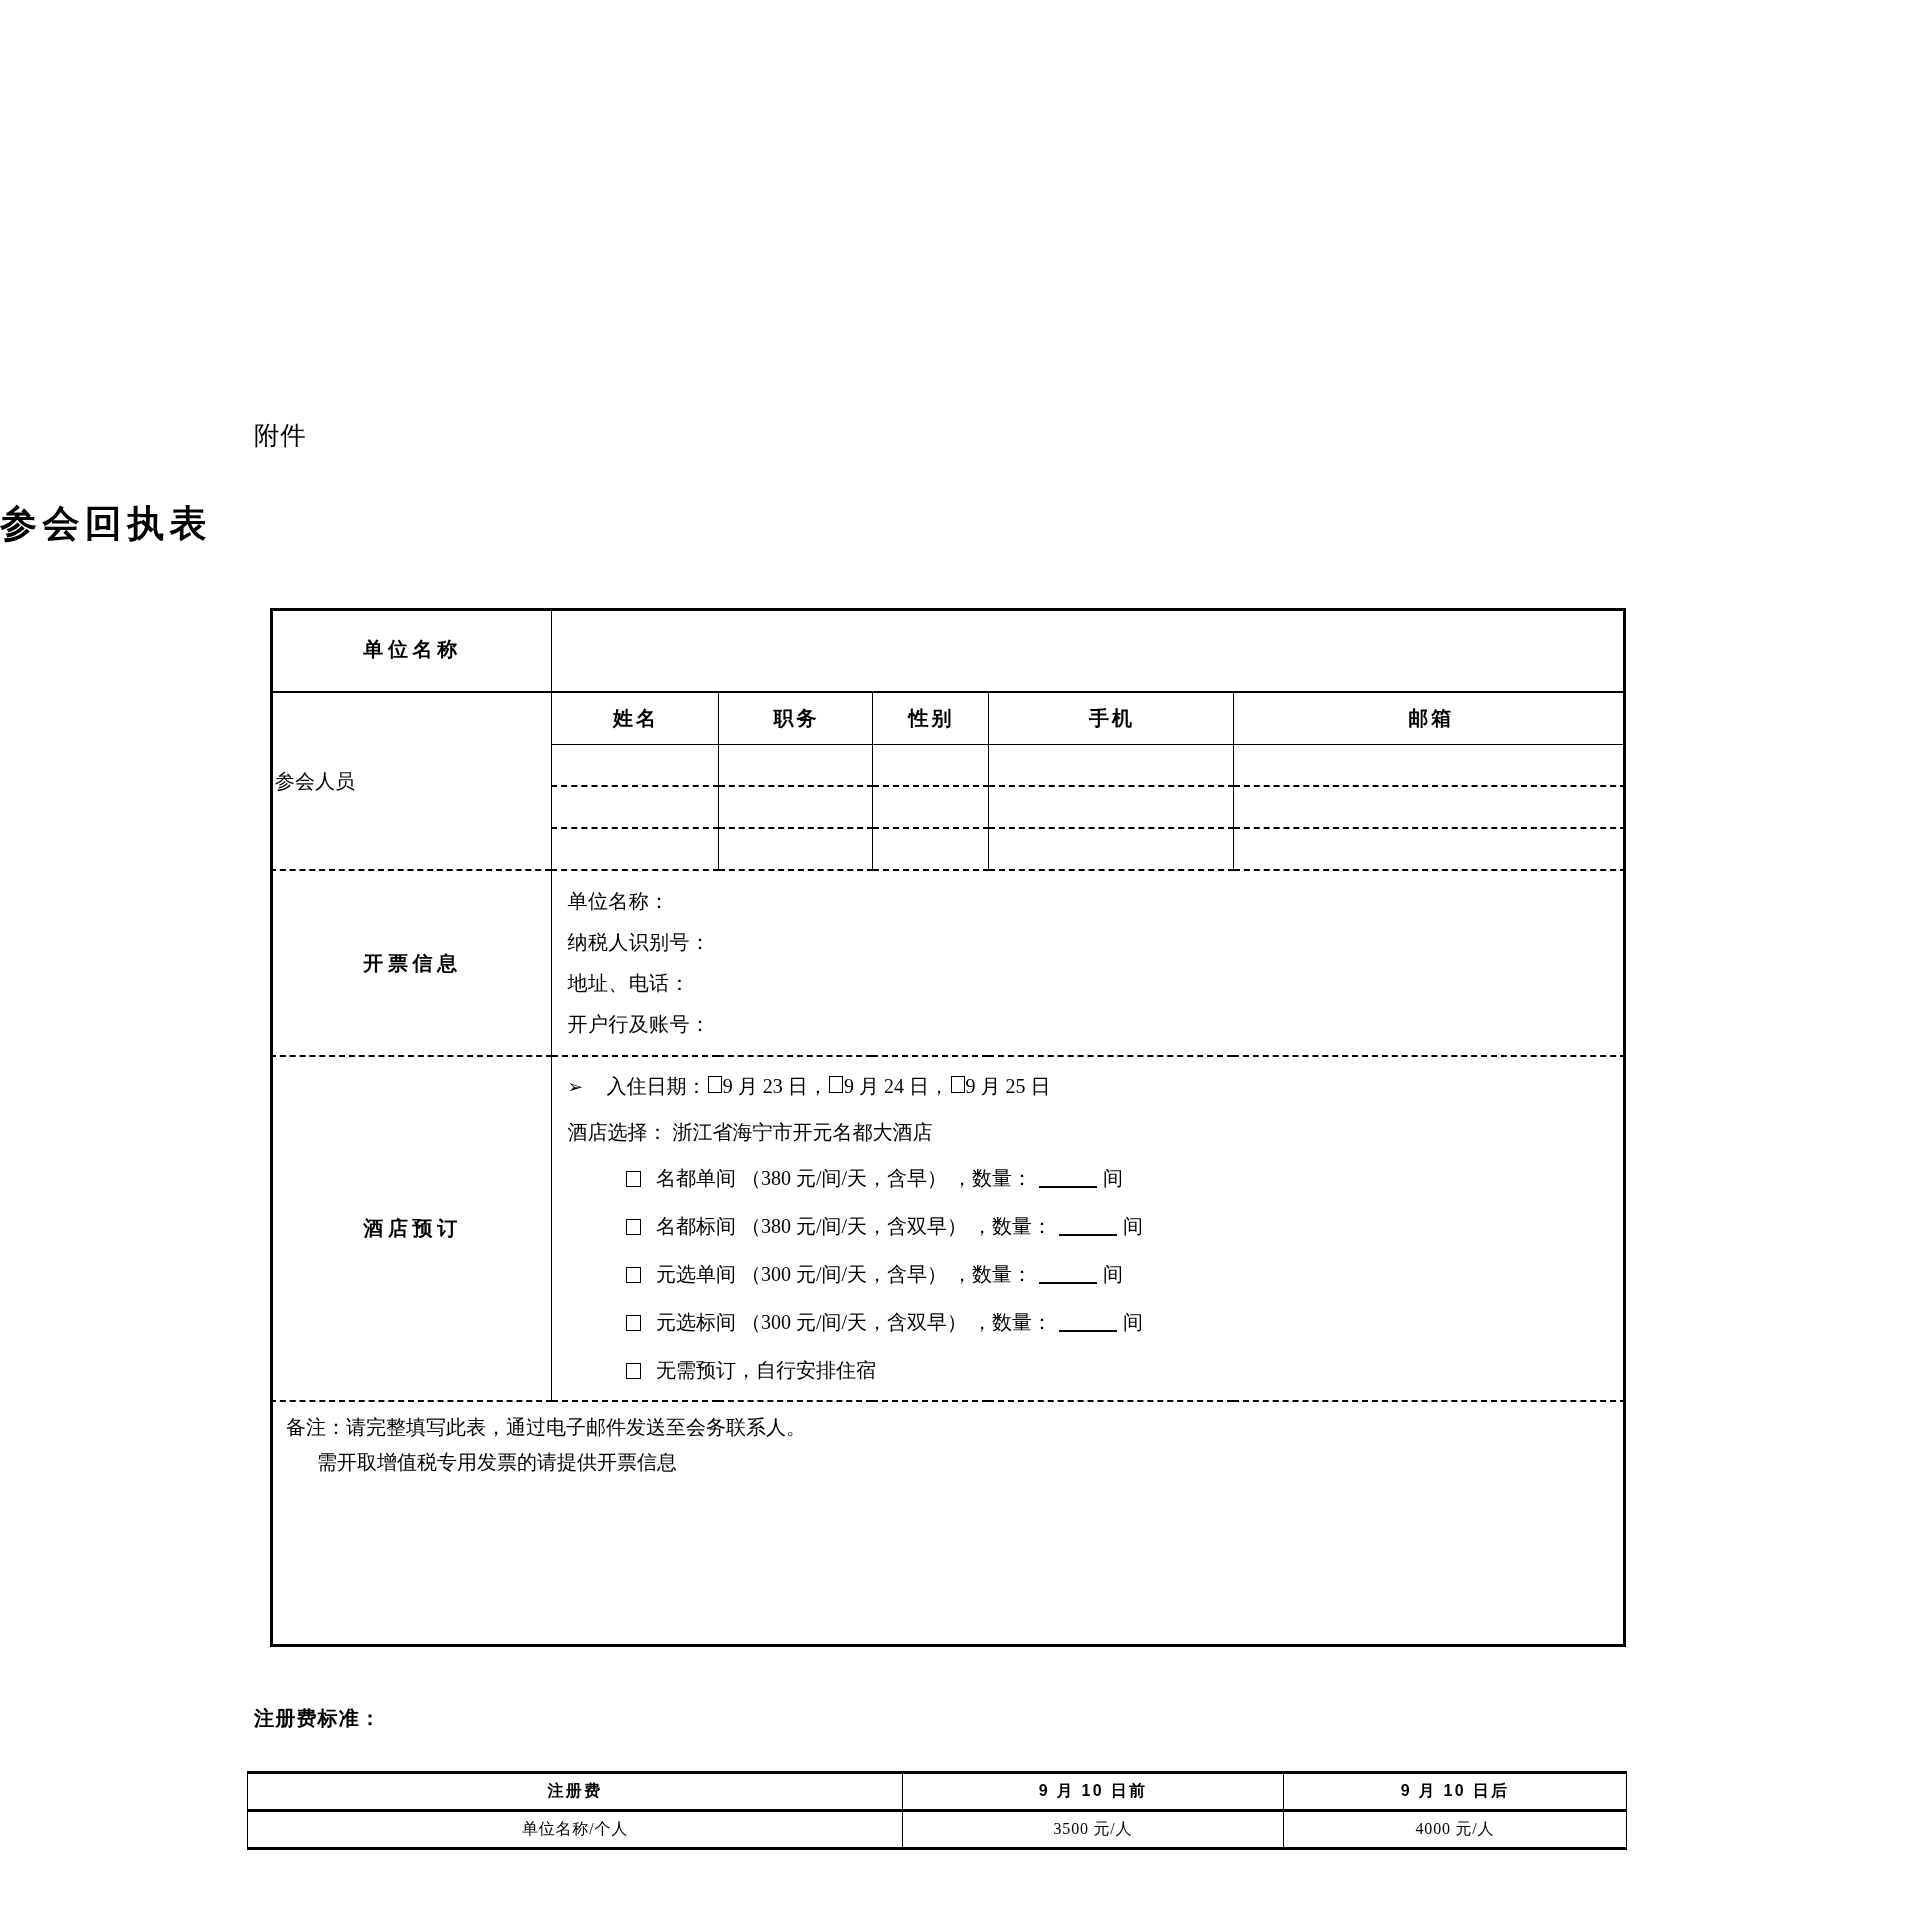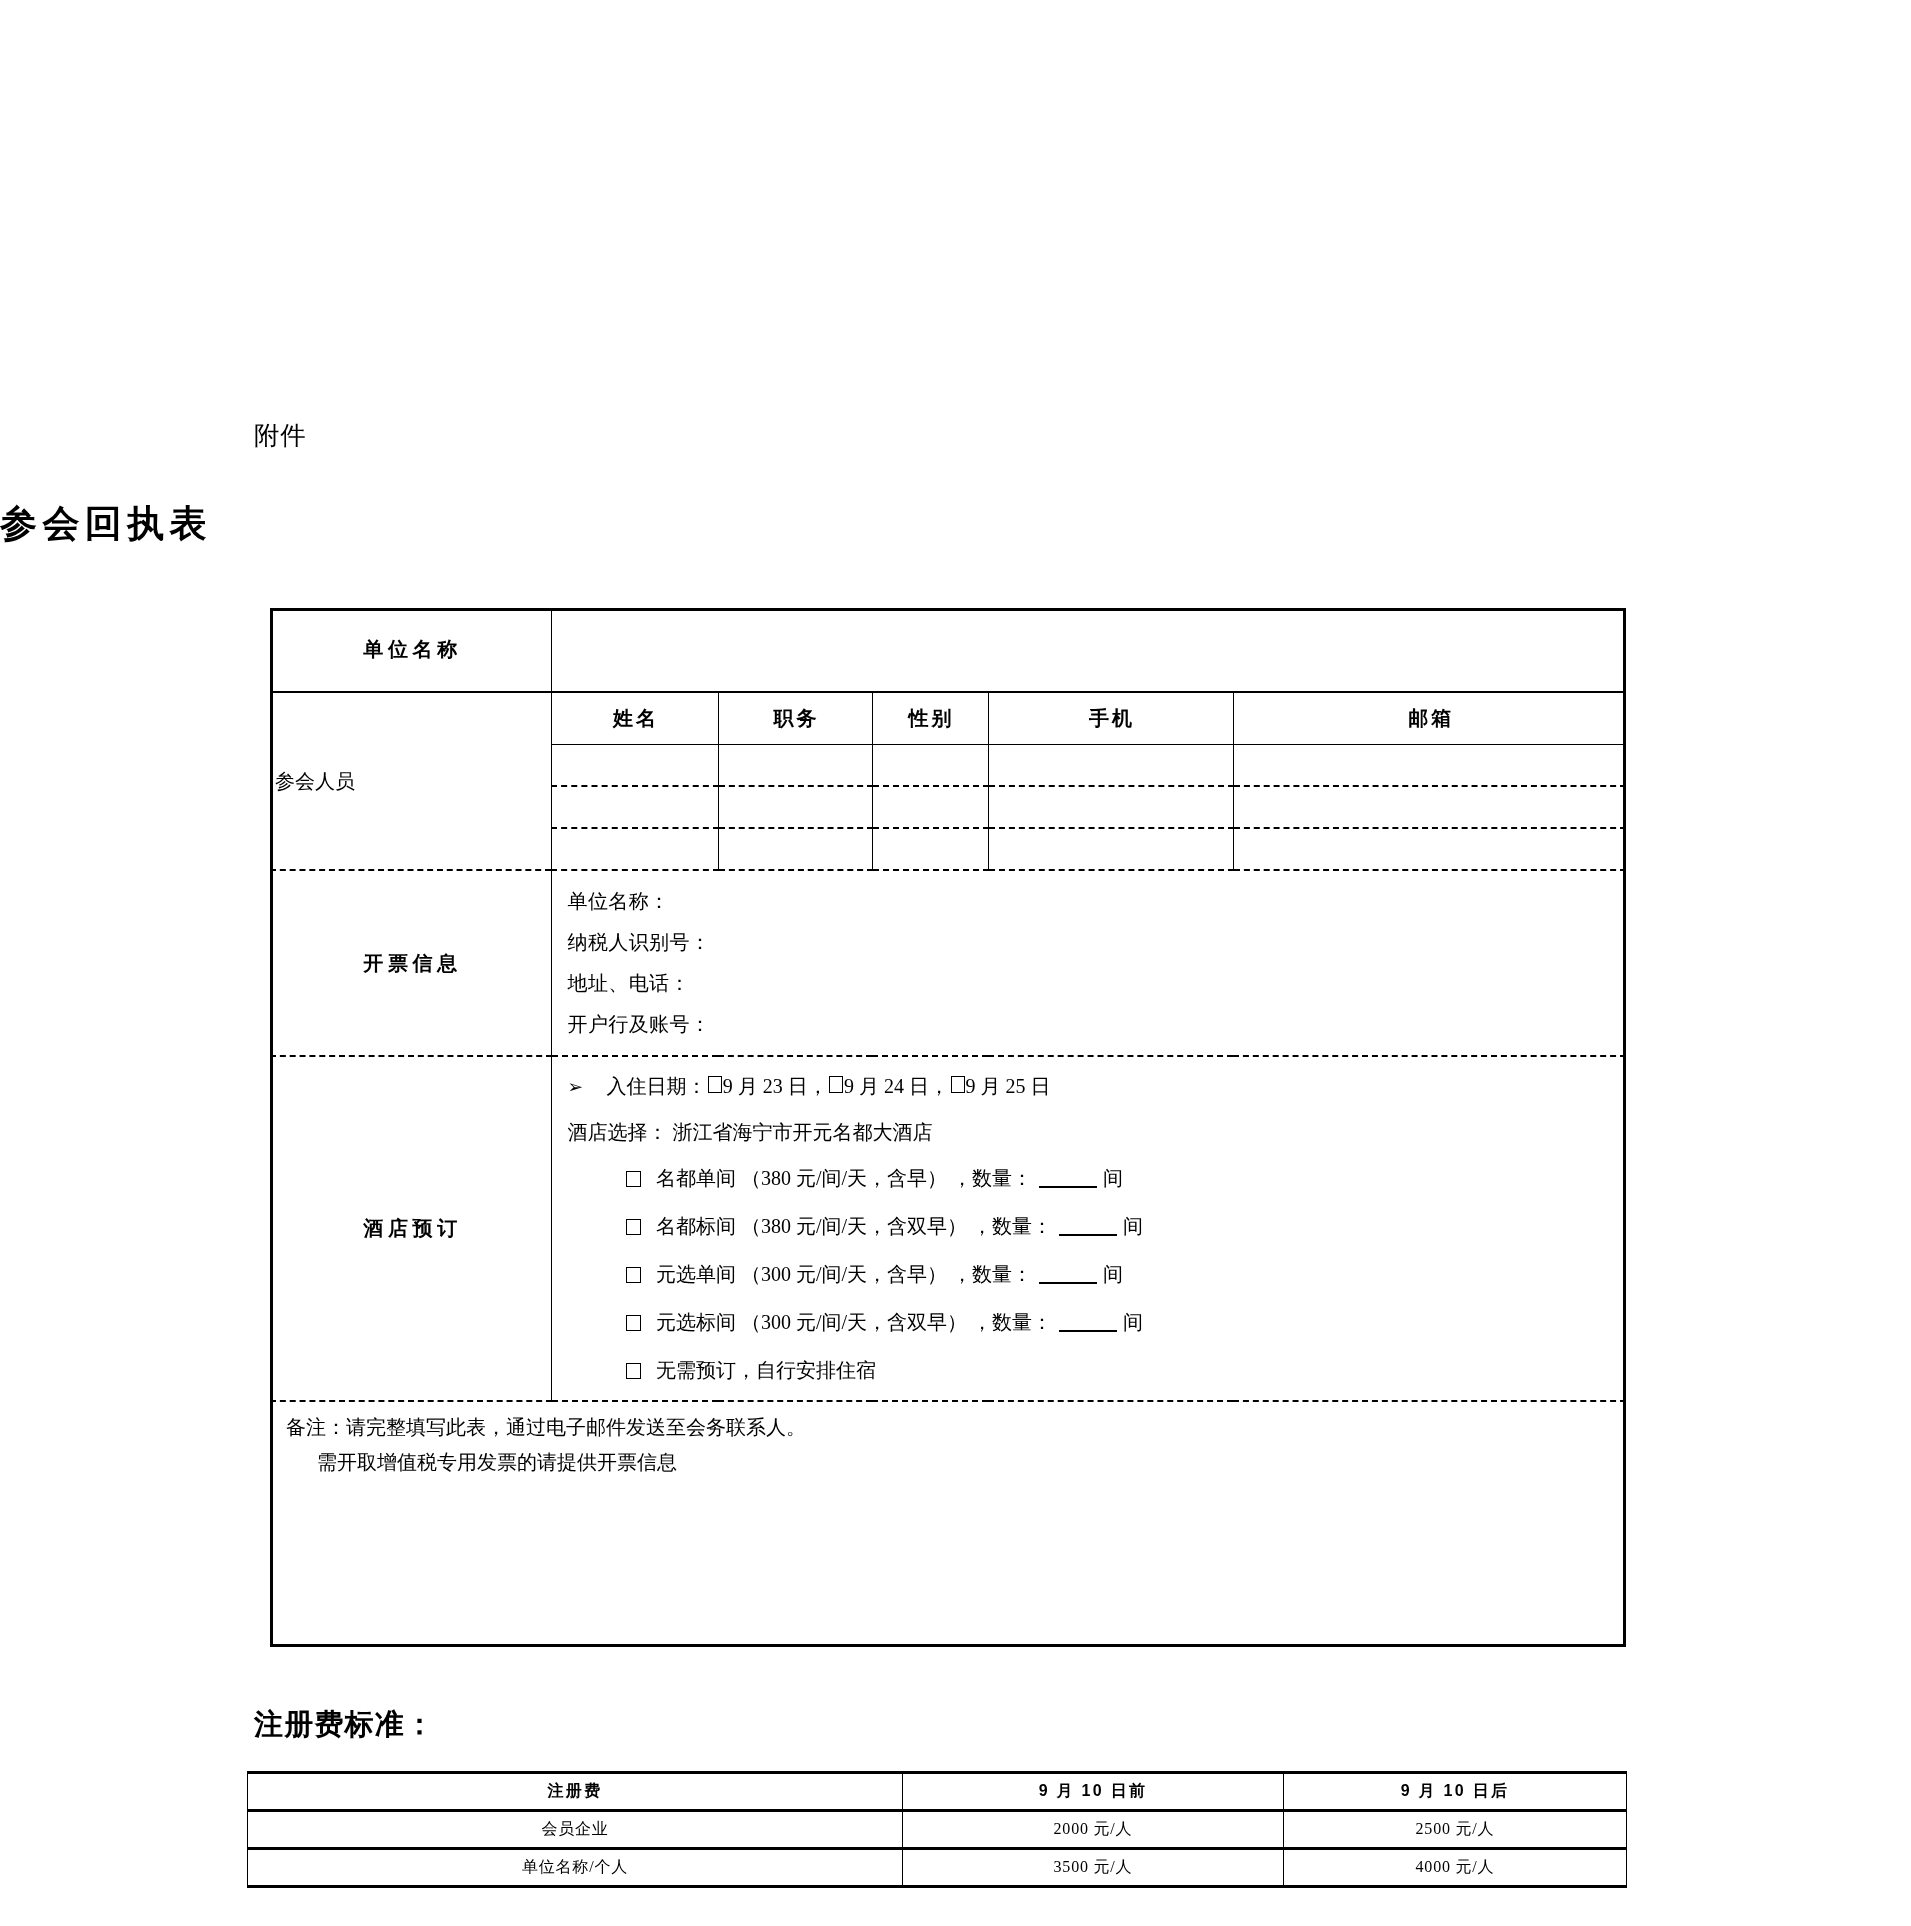--- a/index.html
+++ b/index.html
@@ -161,21 +161,21 @@
     font-size: 20px;
     line-height: 1.75;
   }
   .remark-cell .l2 { padding-left: 31px; }
 
   
   .fee-heading {
     position: absolute;
     left: 254px;
     top: 1705px;
-    font-size: 29px;
+    font-size: 20px;
     font-weight: bold;
     letter-spacing: 1.2px;
     font-family: "Liberation Sans", "DejaVu Sans", sans-serif;
   }
 
   
   .fee-table {
     position: absolute;
     left: 247px;
     top: 1771px;
@@ -353,25 +353,20 @@
       <col style="width:381px">
       <col style="width:343px">
     </colgroup>
     <tbody>
         <tr class="head">
       <td>注册费</td>
       <td>9 月 10 日前</td>
       <td>9 月 10 日后</td>
     </tr>
     <tr class="body">
-      <td>会员企业</td>
-      <td>2000 元/人</td>
-      <td>2500 元/人</td>
-    </tr>
-    <tr class="body">
       <td>单位名称/个人</td>
       <td>3500 元/人</td>
       <td>4000 元/人</td>
     </tr>
   </tbody>
     </table>
 
 </div>
 
 

